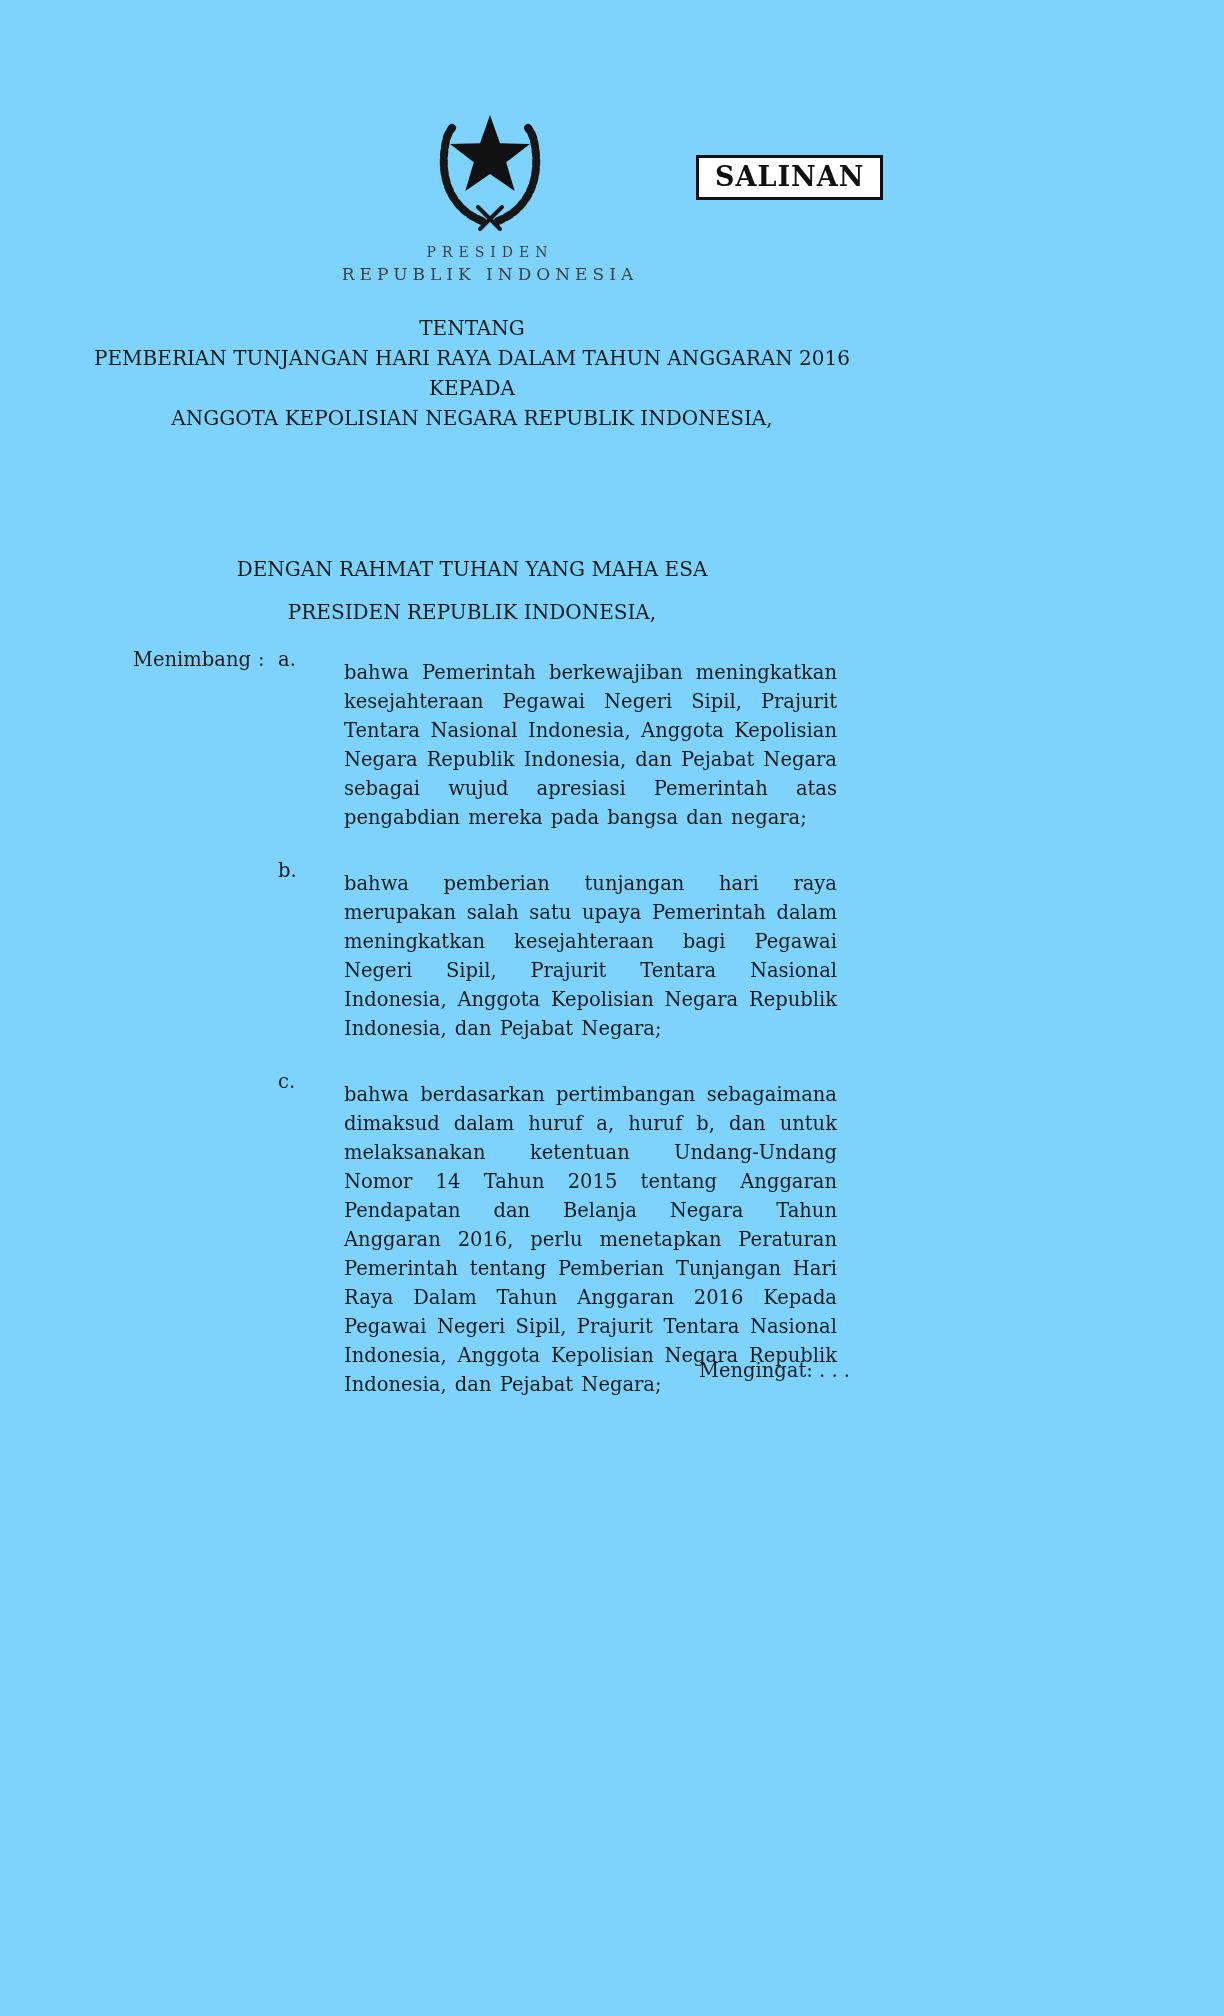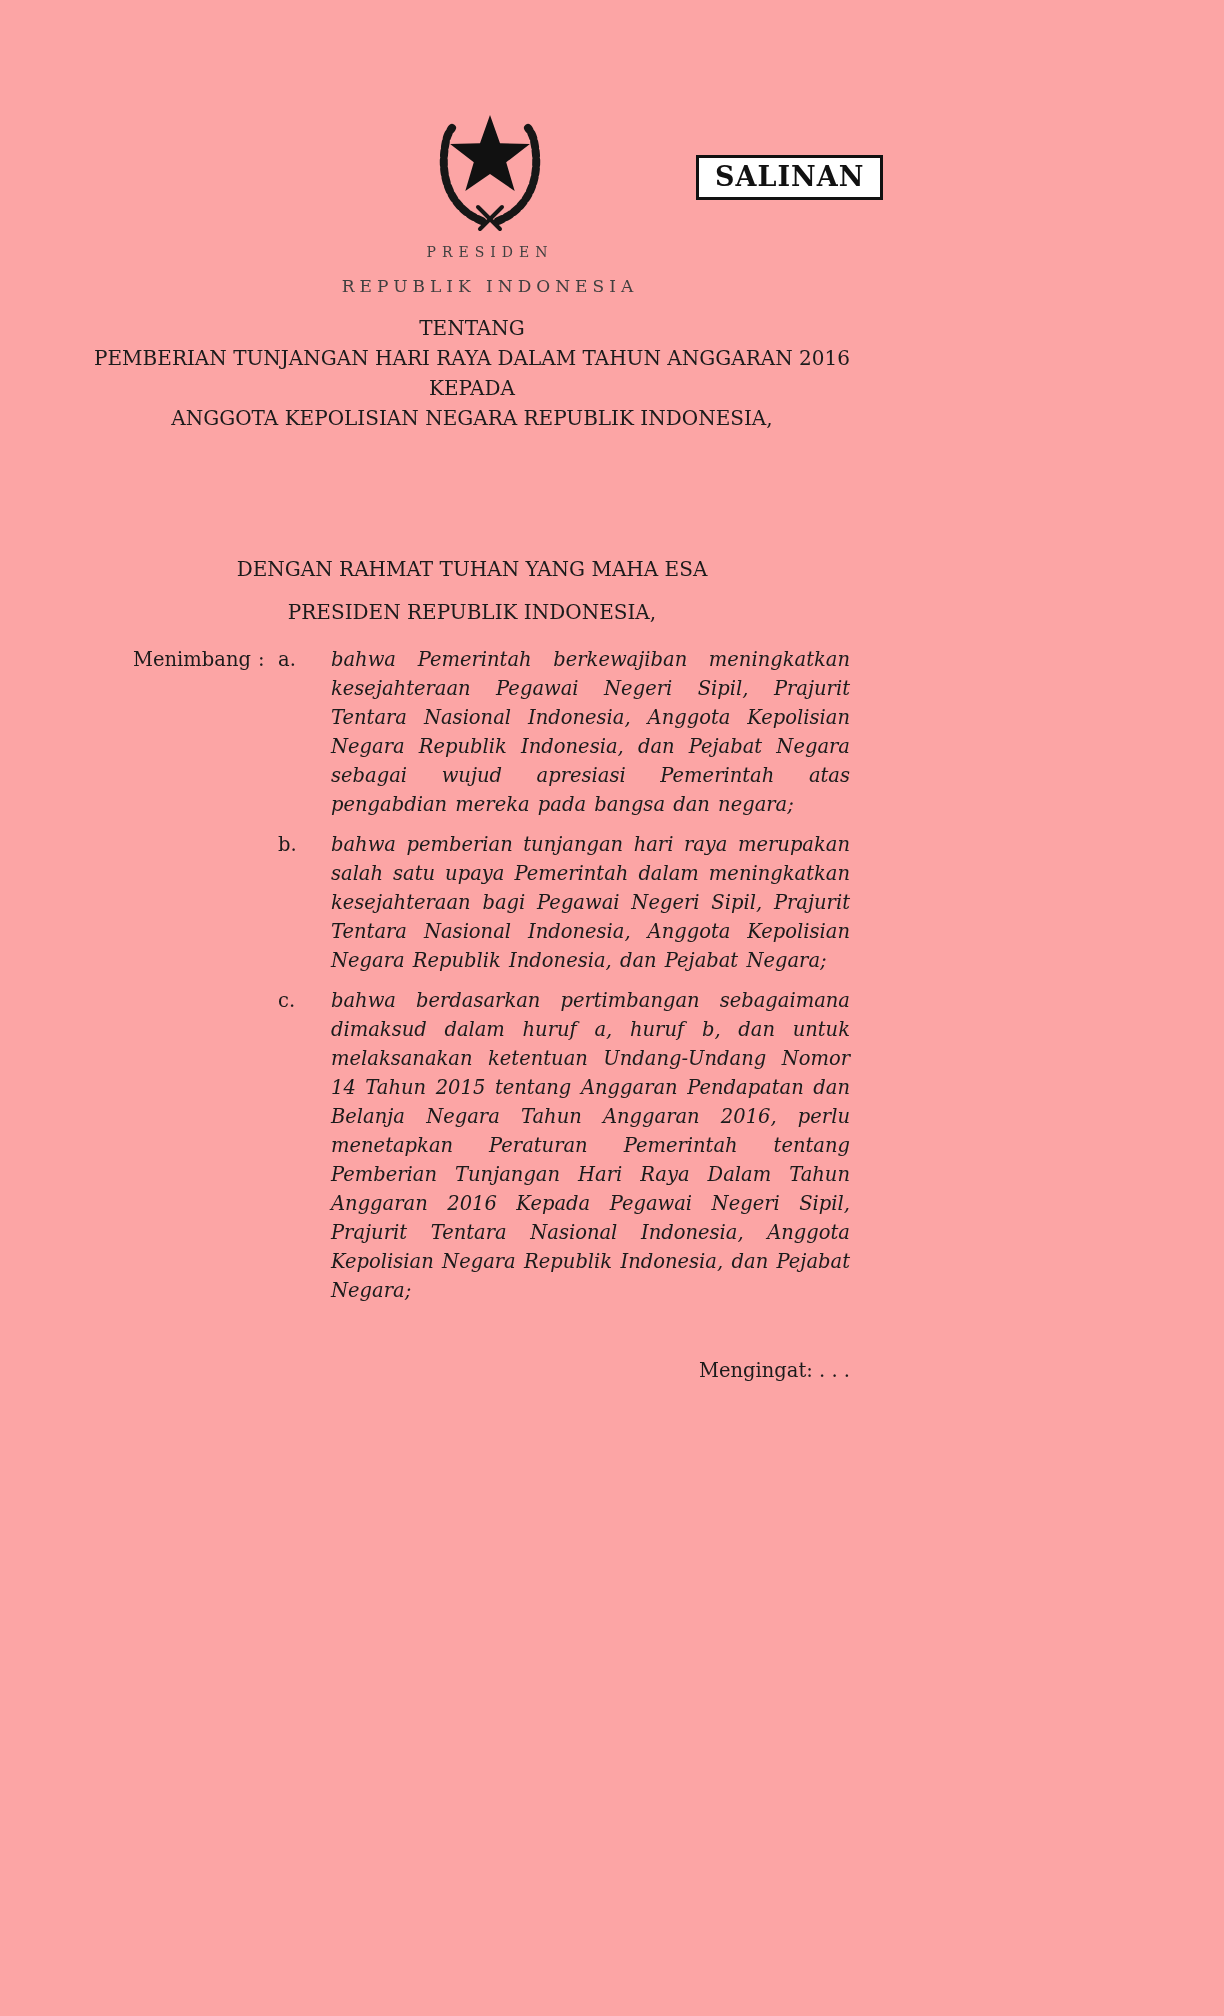--- a/index.html
+++ b/index.html
@@ -1,21 +1,21 @@
 <!DOCTYPE html>
 <html><head>
 <meta charset="utf-8">
 <style>
   html, body { margin: 0; padding: 0; background: #ffffff; }
   .page {
     position: relative;
     width: 1224px;
     height: 2016px;
     margin: 0 auto;
-    background: #fca5a5;
+    background: #7dd3fc;
     font-family: "DejaVu Serif", "Liberation Serif", serif;
     color: #1b1b1b;
     overflow: hidden;
   }
 
   
   .stamp {
     position: absolute;
     top: 155px;
     left: 696px;
@@ -47,21 +47,21 @@
     text-align: center;
     color: #3f3f3f;
   }
   .letterhead .lh1 {
     font-size: 14px;
     letter-spacing: 6px;
   }
   .letterhead .lh2 {
     font-size: 17px;
     letter-spacing: 5px;
-    margin-top: 16px;
+    margin-top: 4px;
   }
 
   
   .title-block {
     position: absolute;
     top: 313px;
     left: 60px;
     width: 824px;
     text-align: center;
     font-size: 20px;
@@ -102,24 +102,23 @@
   .considerations .colon { text-align: left; }
   .consider-items { }
   .consider-item {
     display: grid;
     grid-template-columns: 53px 1fr;
     margin-bottom: 11px;
   }
   .consider-item:last-child { margin-bottom: 0; }
   .consider-item .marker { }
   .consider-item p {
-    margin: 0;
+    margin: 13px;
     text-align: justify;
     word-spacing: 2px;
-    font-style: italic;
   }
 
   
   .catchword {
     position: absolute;
     top: 1359px;
     left: 133px;
     width: 717px;
     text-align: right;
     font-size: 19.5px;

